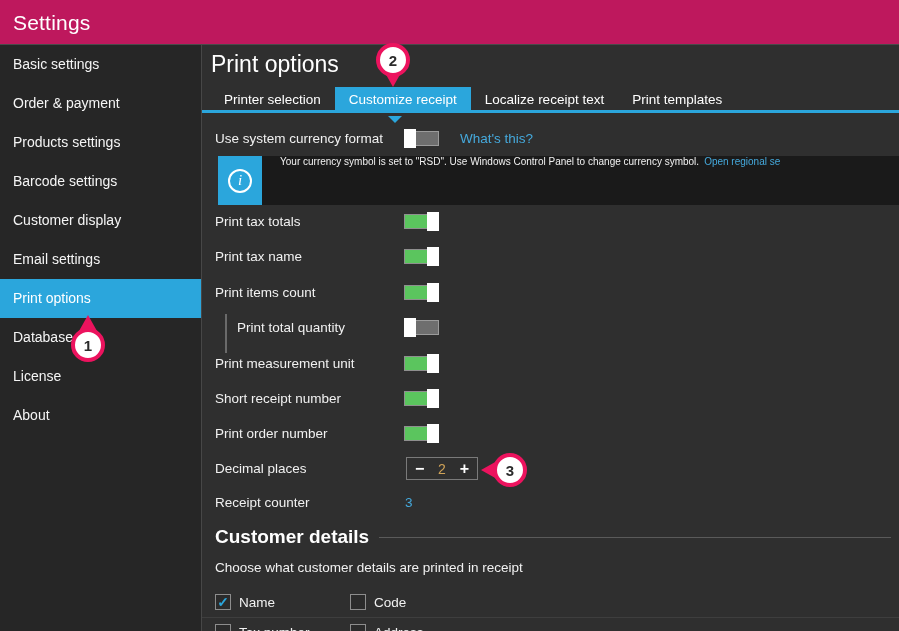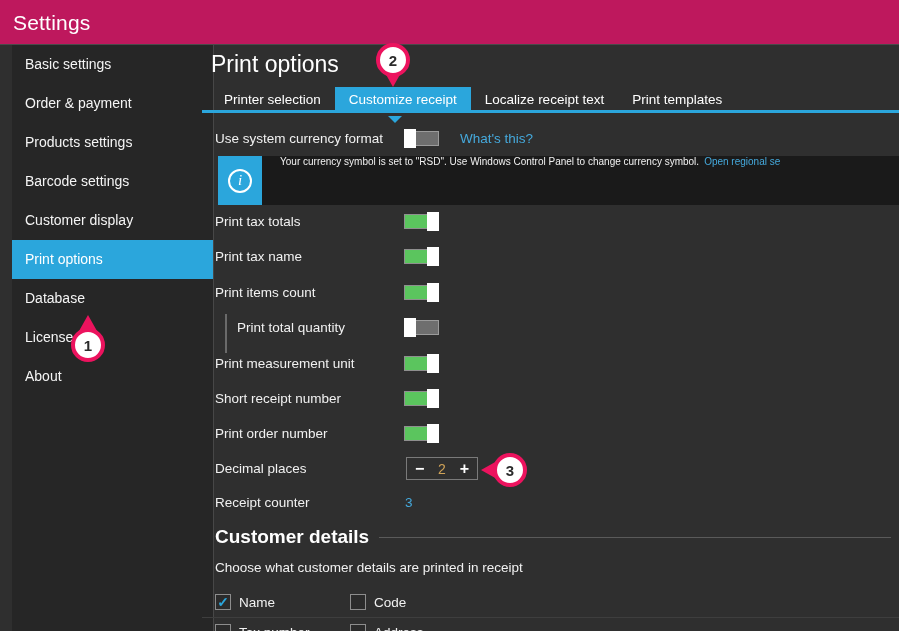--- a/index.html
+++ b/index.html
@@ -9,21 +9,21 @@
     background:#2f2f2f; color:#f1f1f1;
     font-family:"Liberation Sans", sans-serif; font-size:13.5px;
   }
   
   .titlebar { position:absolute; left:0; top:0; width:899px; height:45px;
               background:#be185d; border-bottom:1px solid #4a4a4a; }
   .titlebar .title { position:absolute; left:13px; top:11px; font-size:21px;
                      font-weight:300; color:#ffffff; letter-spacing:.2px; }
   
   .sidebar { position:absolute; left:0; top:45px; width:202px; height:586px;
-             background:#262626; border-right:1px solid #474747;margin-left:12px; }
+             background:#262626; border-right:1px solid #474747; }
   .side-item { height:39px; line-height:39px; padding-left:13px; font-size:14px;
                color:#f5f5f5; cursor:default; }
   .side-item.active { background:var(--accent); color:#fff; }
   
   .main { position:absolute; left:202px; top:45px; width:697px; height:586px; overflow:hidden; }
   .page-title { position:absolute; left:9px; top:6px; font-size:23px; font-weight:300; color:#fff; }
   .tabstrip { position:absolute; left:0; top:42px; width:697px; height:26px;
               border-bottom:3px solid var(--accent); display:flex; padding-left:8px; }
   .tab { height:26px; line-height:26px; padding:0 14px; color:#fff; font-size:13.5px; white-space:nowrap; }
   .tab.active { background:var(--accent); }
@@ -96,20 +96,21 @@
   <div class="titlebar">
     <span class="title">Settings</span>
   </div>
 
   <div class="sidebar">
     <div class="side-item">Basic settings</div>
     <div class="side-item">Order &amp; payment</div>
     <div class="side-item">Products settings</div>
     <div class="side-item">Barcode settings</div>
     <div class="side-item">Customer display</div>
+    <div class="side-item">Email settings</div>
     <div class="side-item active">Print options</div>
     <div class="side-item">Database</div>
     <div class="side-item">License</div>
     <div class="side-item">About</div>
   </div>
 
   <div class="main">
     <div class="page-title">Print options</div>
 
     <div class="tabstrip">

